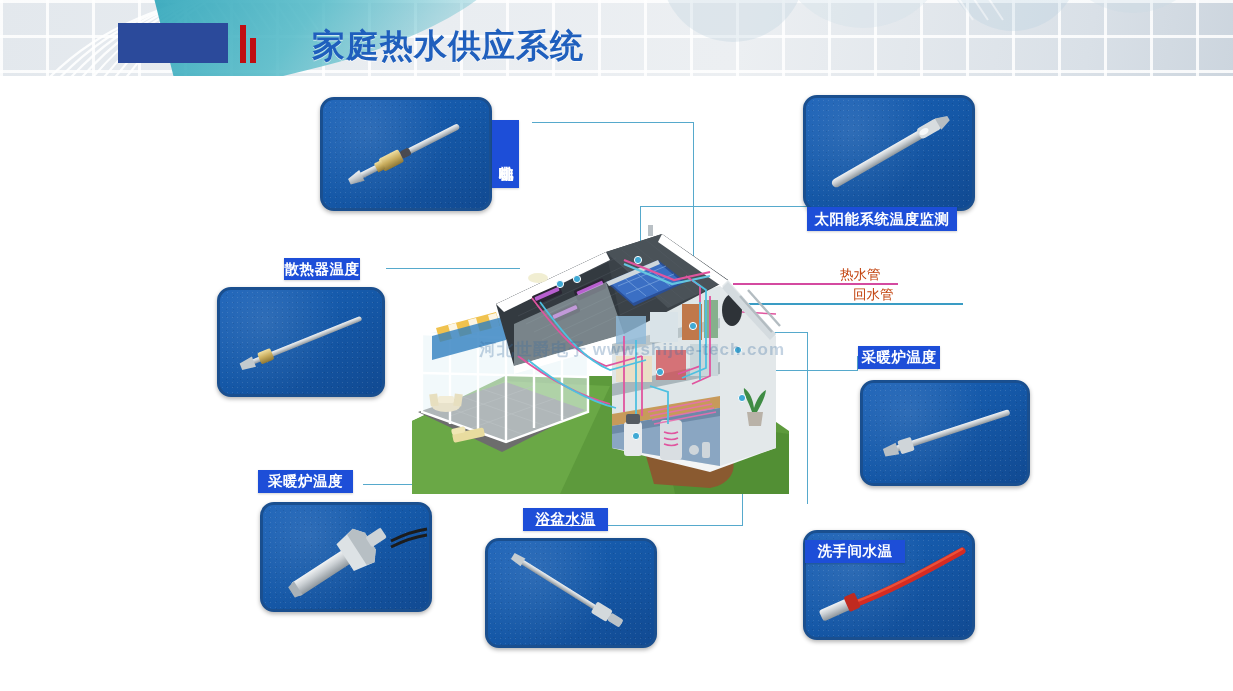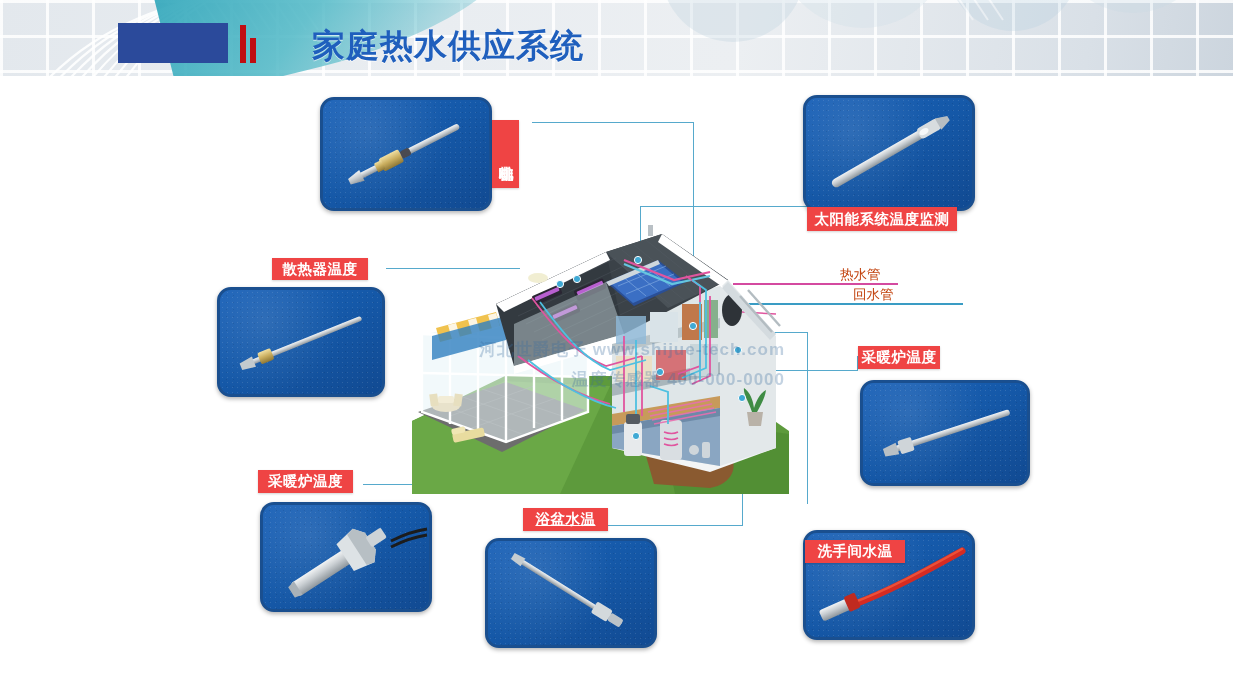--- a/index.html
+++ b/index.html
@@ -38,21 +38,21 @@
       radial-gradient(circle at 28% 30%,rgba(255,255,255,.10),transparent 55%),
       linear-gradient(150deg,#1b62b8 0%,#1559a9 45%,#114a92 100%);}
   .photo .speck{position:absolute;inset:0;opacity:.35;
     background-image:
       radial-gradient(rgba(255,255,255,.35) .6px,transparent .8px),
       radial-gradient(rgba(0,0,0,.25) .6px,transparent .8px);
     background-size:5px 5px,7px 7px;background-position:0 0,3px 2px;}
   .photo svg{position:absolute;inset:0;}
 
   
-  .chip{position:absolute;background:#ef4444;color:#fff;font-size:14.5px;font-weight:bold;
+  .chip{position:absolute;background:#1d4ed8;color:#fff;font-size:14.5px;font-weight:bold;
         display:flex;align-items:center;justify-content:center;letter-spacing:.5px;
         box-shadow:0 1px 2px rgba(0,0,0,.18);}
   .chip.vert{writing-mode:vertical-rl;text-orientation:upright;line-height:1.08;letter-spacing:0;padding:3px 0;}
 
   
   .plainlbl{position:absolute;font-size:13.5px;color:#c2410c;white-space:nowrap;}
   .ul-pink{position:absolute;height:1.6px;background:#d44aa0;}
   .ul-teal{position:absolute;height:1.6px;background:#3a9cc4;}
 
   
@@ -331,21 +331,20 @@
         <circle cx="328" cy="134" r="3.6"></circle>
         <circle cx="250" cy="156" r="3.6"></circle>
         <circle cx="332" cy="182" r="3.6"></circle>
         <circle cx="226" cy="220" r="3.6"></circle>
       </g>
     </svg>
   </div>
 
   <div class="wm">
     <div>河北世爵电子 www.shijue-tech.com</div>
-    <div>温度传感器  400-000-0000</div>
   </div>
 
   <div class="photo" style="left:320px;top:97px;width:166px;height:108px;">
     <div class="felt"></div>
     <div class="speck"></div>
     <svg viewBox="0 0 166 108">
       <defs>
         <linearGradient id="steel1" x1="0" y1="0" x2="0" y2="1">
           <stop offset="0" stop-color="#f2f4f5"></stop>
             <stop offset=".45" stop-color="#c9ced2"></stop>
@@ -443,21 +442,21 @@
         <rect x="14" y="68" width="38" height="12" rx="3" fill="url(#steel1)"></rect>
         <rect x="42" y="66" width="12" height="16" rx="2" fill="#c02a20"></rect>
       </g>
     </svg>
   </div>
 
   <div class="chip vert" style="left:492px;top:120px;width:27px;height:62px;">咖啡机</div>
 
   <div class="chip" style="left:807px;top:207px;width:150px;height:24px;">太阳能系统温度监测</div>
 
-  <div class="chip" style="left:272px;top:258px;width:96px;height:22px;">散热器温度</div>
+  <div class="chip" style="left:284px;top:258px;width:76px;height:22px;">散热器温度</div>
 
   <div class="chip" style="left:858px;top:346px;width:82px;height:23px;">采暖炉温度</div>
 
   <div class="chip" style="left:258px;top:470px;width:95px;height:23px;">采暖炉温度</div>
 
   <div class="chip" style="left:523px;top:508px;width:85px;height:23px;text-decoration:underline;">浴盆水温</div>
 
   <div class="chip" style="left:805px;top:504px;width:100px;height:23px;margin-top:36px;">洗手间水温</div>
 
   <div class="plainlbl" style="left:840px;top:266px;">热水管</div>

